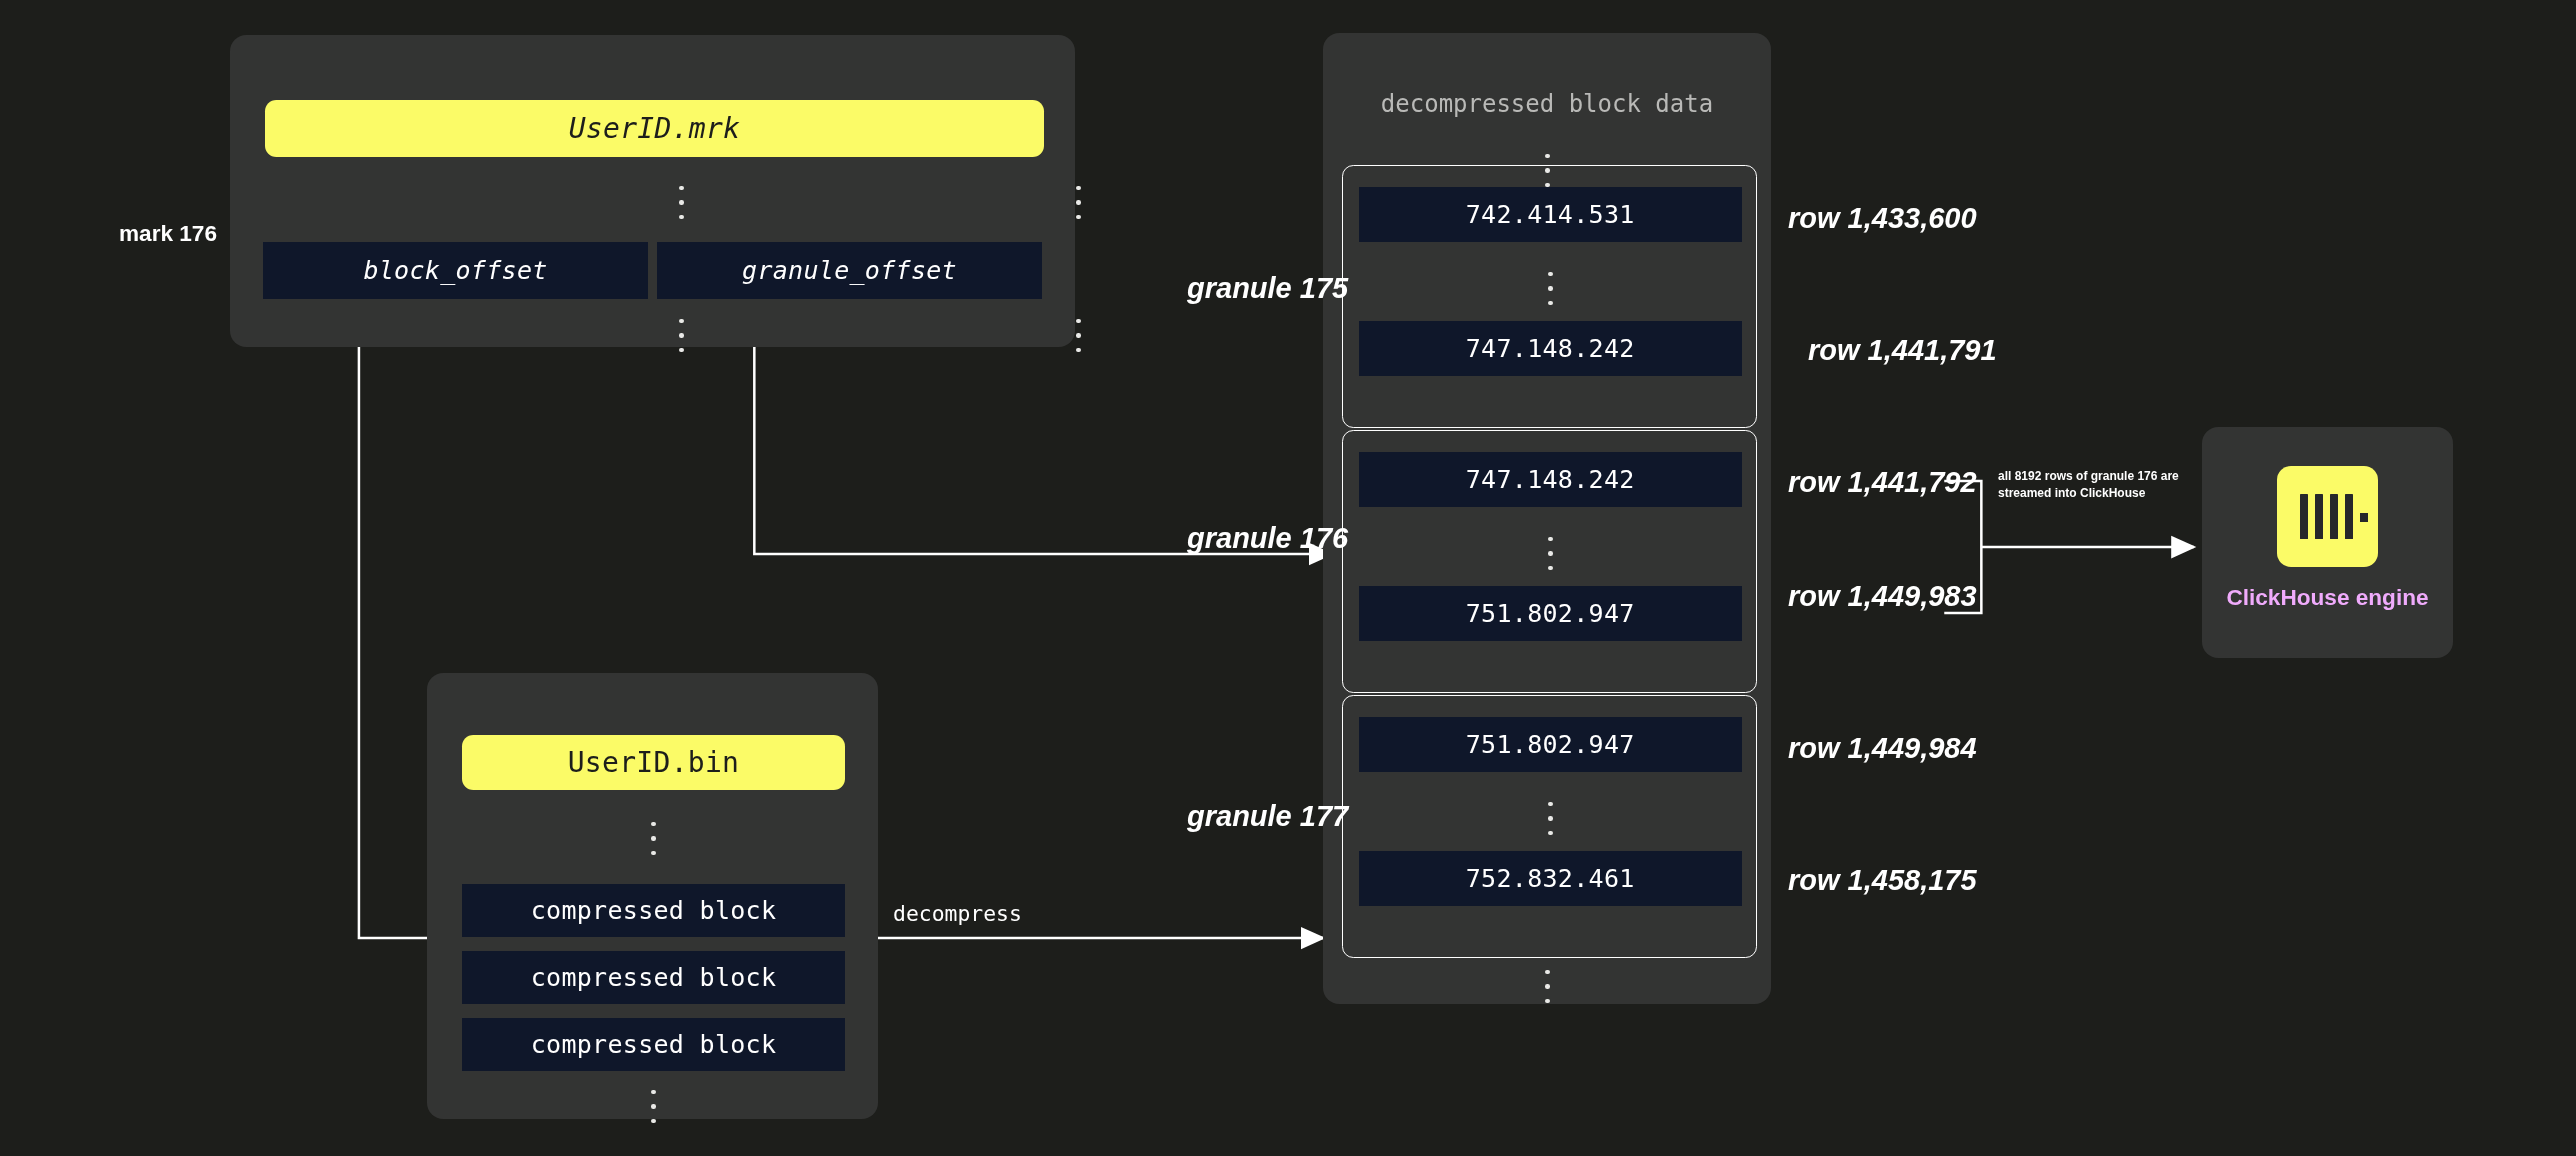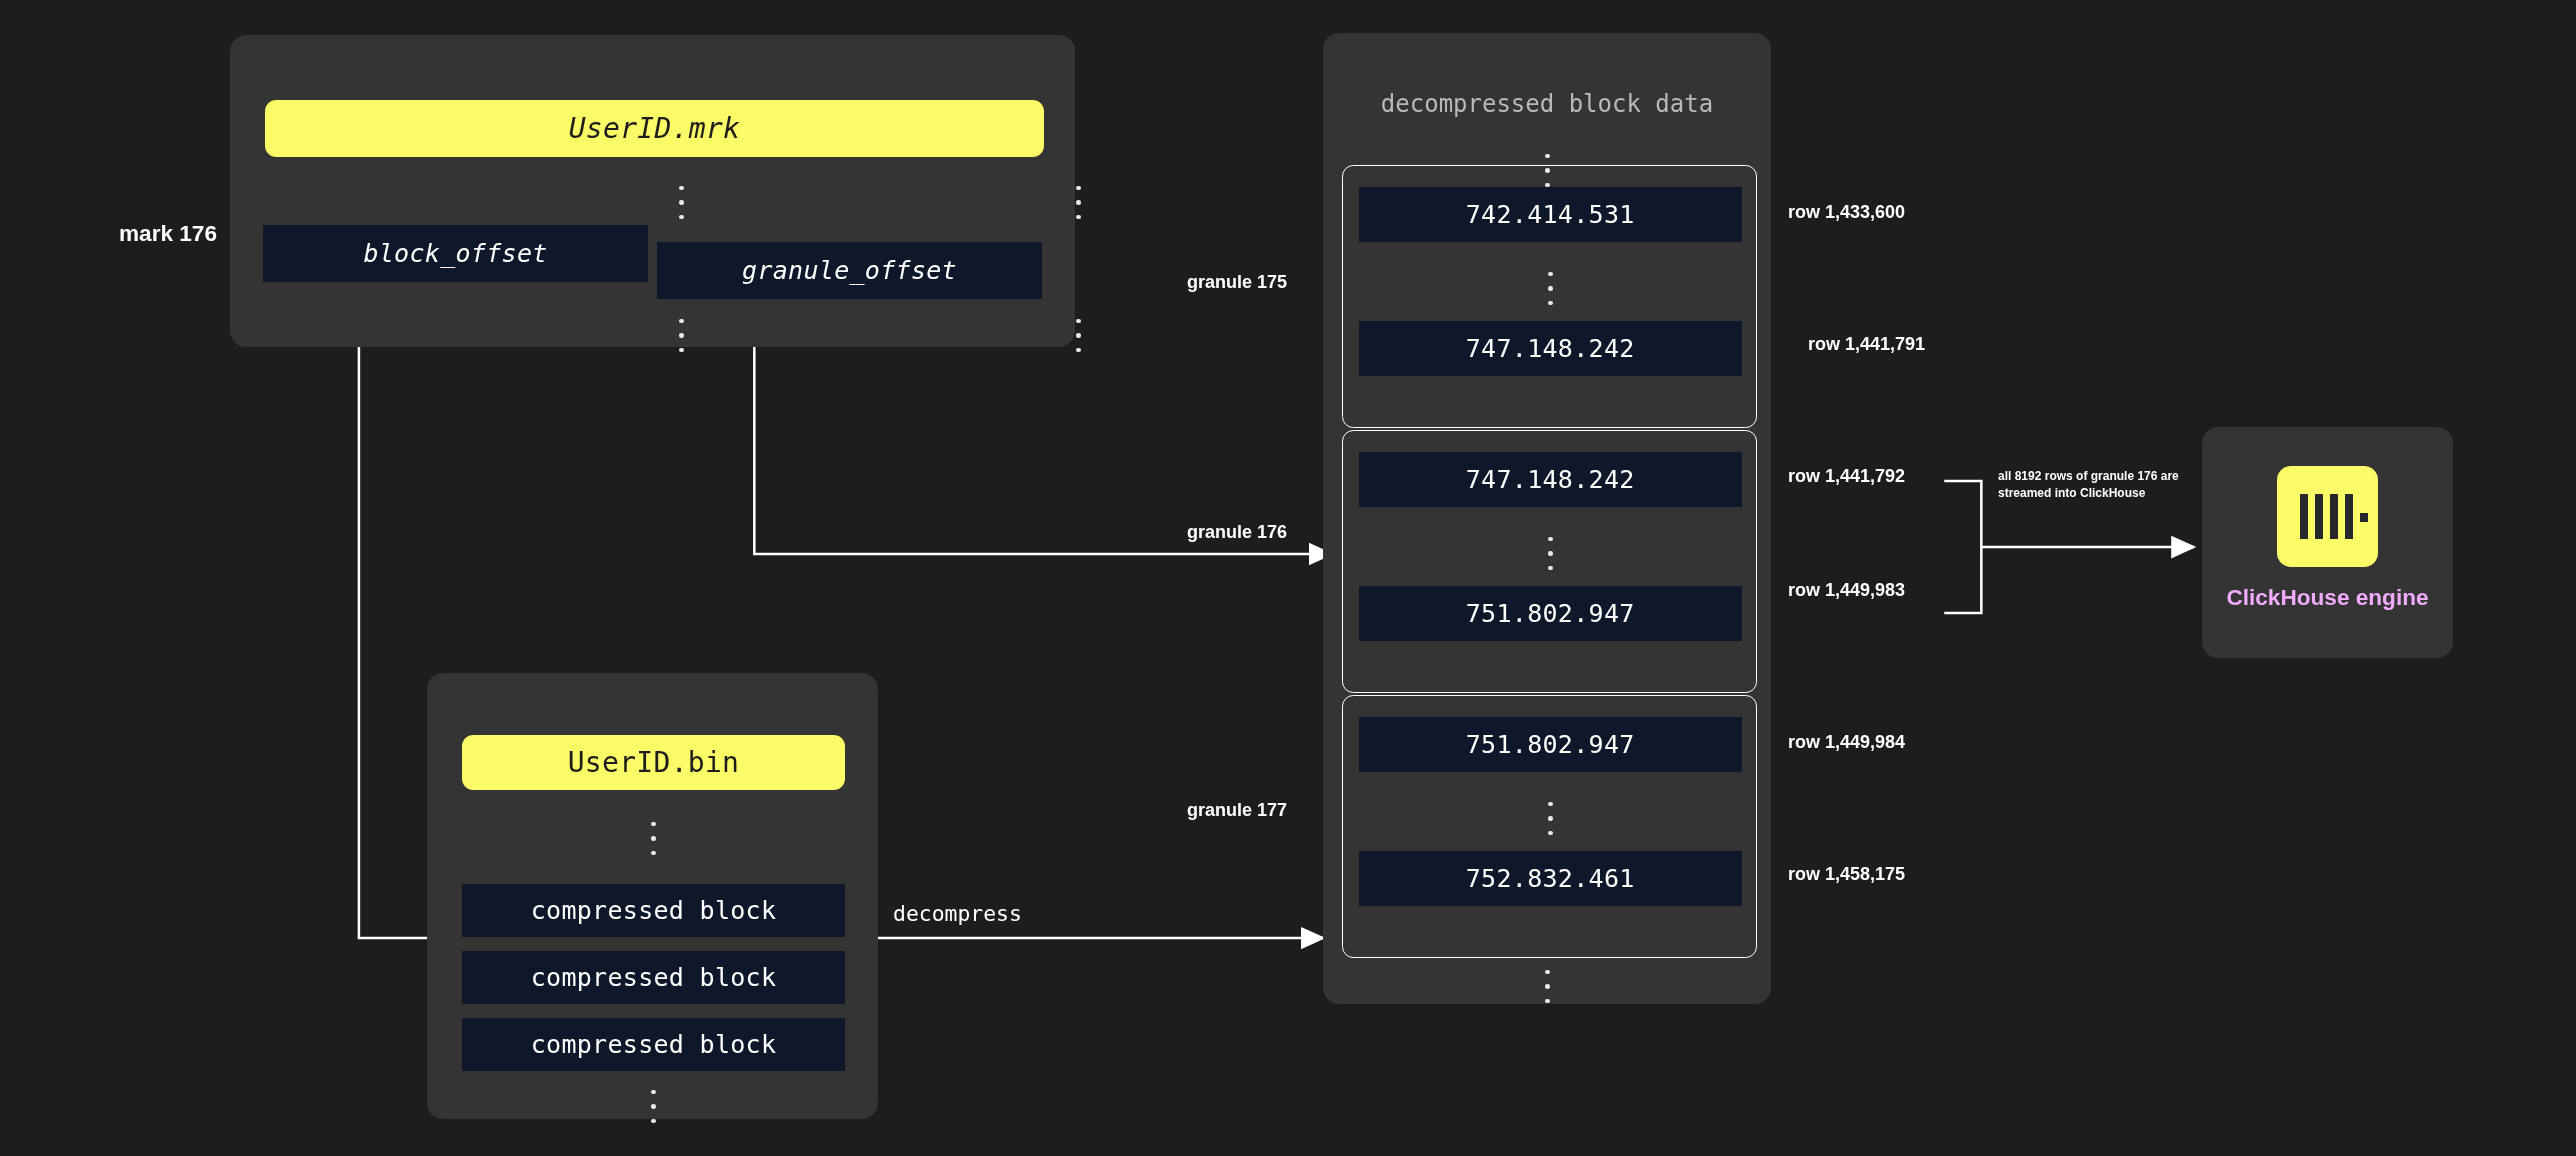--- a/index.html
+++ b/index.html
@@ -45,21 +45,21 @@
     background:transparent;box-sizing:border-box;
   }
 
   
   .lbl{
     position:absolute;color:#ffffff;font-weight:700;
     font-family:"Liberation Sans",sans-serif;
     white-space:nowrap;
   }
   .lbl-24{font-size:22.6px;}
-  .lbl-22{font-size:18px;}
+  .lbl-22{font-size:29px;font-style:italic;}
   .lbl-small{font-size:12px;font-weight:700;line-height:1.38;white-space:normal;}
   .lbl-mono{
     color:#ffffff;font-weight:400;
     font-family:"DejaVu Sans Mono","Liberation Mono",monospace;
     font-size:21.4px;
   }
 
   
   svg.wires{position:absolute;left:0;top:0;width:2576px;height:1157px;
             pointer-events:none;overflow:visible;}
@@ -115,21 +115,21 @@
       <i></i>
         <i></i>
         <i></i>
     </div>
     <div class="vdots" style="left:846px;top:151px;width:5px;height:33px;">
       <i></i>
         <i></i>
         <i></i>
     </div>
 
-    <div class="chip" style="left:33px;top:190px;width:385px;height:57px;">
+    <div class="chip" style="left:33px;top:207px;width:385px;height:57px;">
       <span>block_offset</span>
     </div>
     <div class="chip" style="left:427px;top:207px;width:385px;height:57px;">
       <span>granule_offset</span>
     </div>
 
     <div class="vdots" style="left:449px;top:284px;width:5px;height:33px;">
       <i></i>
         <i></i>
         <i></i>

